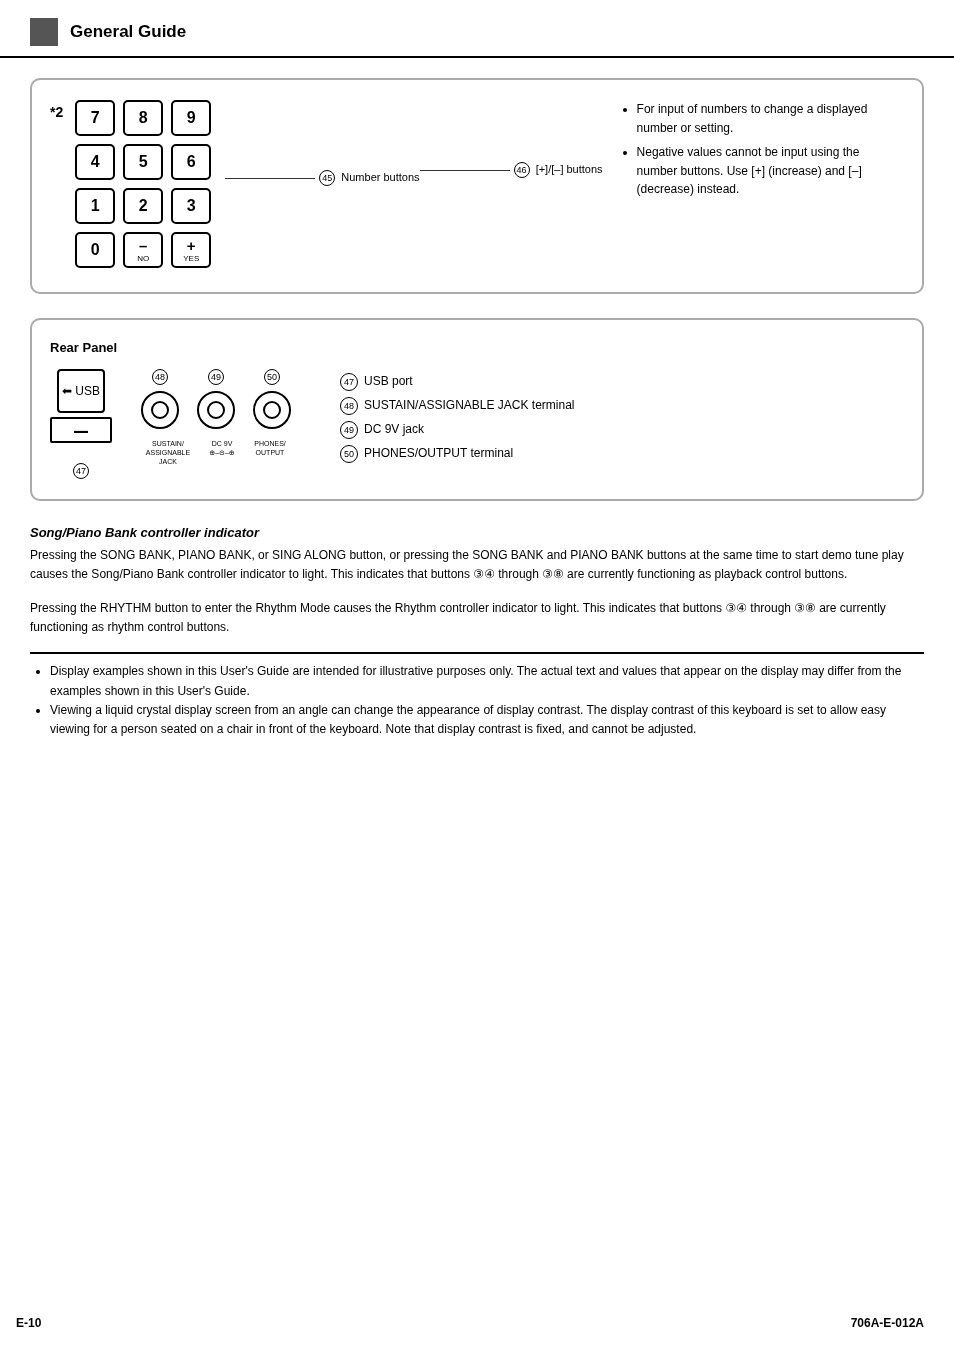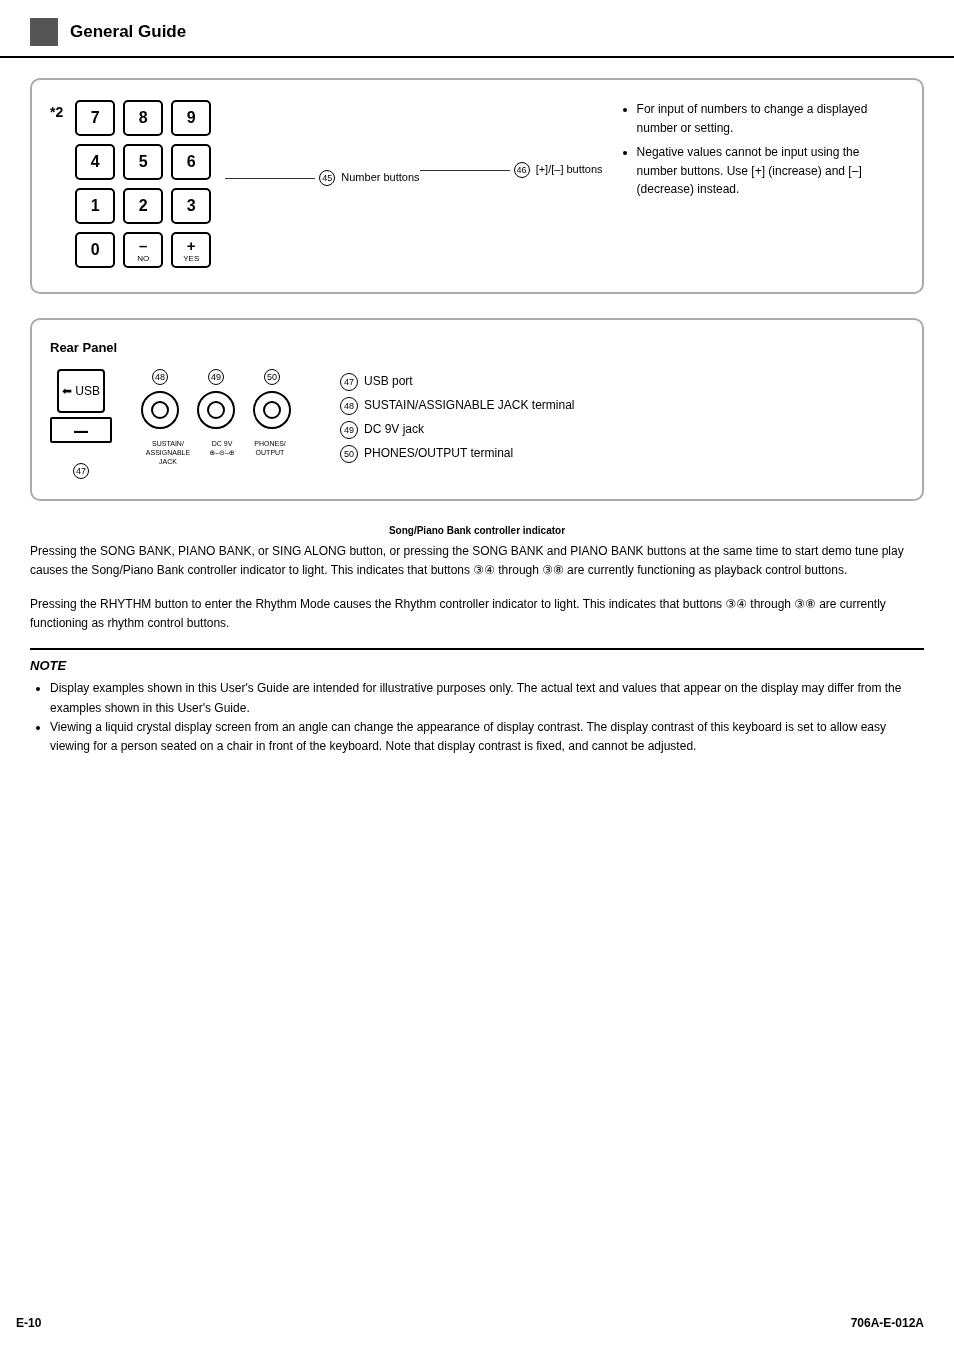--- a/index.html
+++ b/index.html
@@ -169,24 +169,24 @@
       background: #5a7fa8;
       color: #fff;
       font-size: 14px;
       font-weight: bold;
       padding: 5px 12px;
       border-radius: 4px;
       margin-bottom: 14px;
     }
 
     .subsection-title {
-      font-size: 10px;
-      font-weight: bold;
+      font-size: 13px;
+      font-weight: bold;
+      font-style: italic;
       margin-bottom: 6px;
-      text-align: center;
     }
 
     .para {
       font-size: 12px;
       line-height: 1.55;
       margin-bottom: 16px;
     }
 
     
     .note-section {
@@ -373,21 +373,20 @@
   </div>
 
   <div>
 
     <div class="subsection-title">Song/Piano Bank controller indicator</div>
     <p class="para">Pressing the SONG BANK, PIANO BANK, or SING ALONG button, or pressing the SONG BANK and PIANO BANK buttons at the same time to start demo tune play causes the Song/Piano Bank controller indicator to light. This indicates that buttons ③④ through ③⑧ are currently functioning as playback control buttons.</p>
 
     <p class="para">Pressing the RHYTHM button to enter the Rhythm Mode causes the Rhythm controller indicator to light. This indicates that buttons ③④ through ③⑧ are currently functioning as rhythm control buttons.</p>
 
     <div class="note-section">
-      <div class="note-title">NOTE</div>
       <ul class="note-list">
         <li>Display examples shown in this User's Guide are intended for illustrative purposes only. The actual text and values that appear on the display may differ from the examples shown in this User's Guide.</li>
         <li>Viewing a liquid crystal display screen from an angle can change the appearance of display contrast. The display contrast of this keyboard is set to allow easy viewing for a person seated on a chair in front of the keyboard. Note that display contrast is fixed, and cannot be adjusted.</li>
       </ul>
     </div>
   </div>
 
 </div>
 
 <div class="page-footer">

